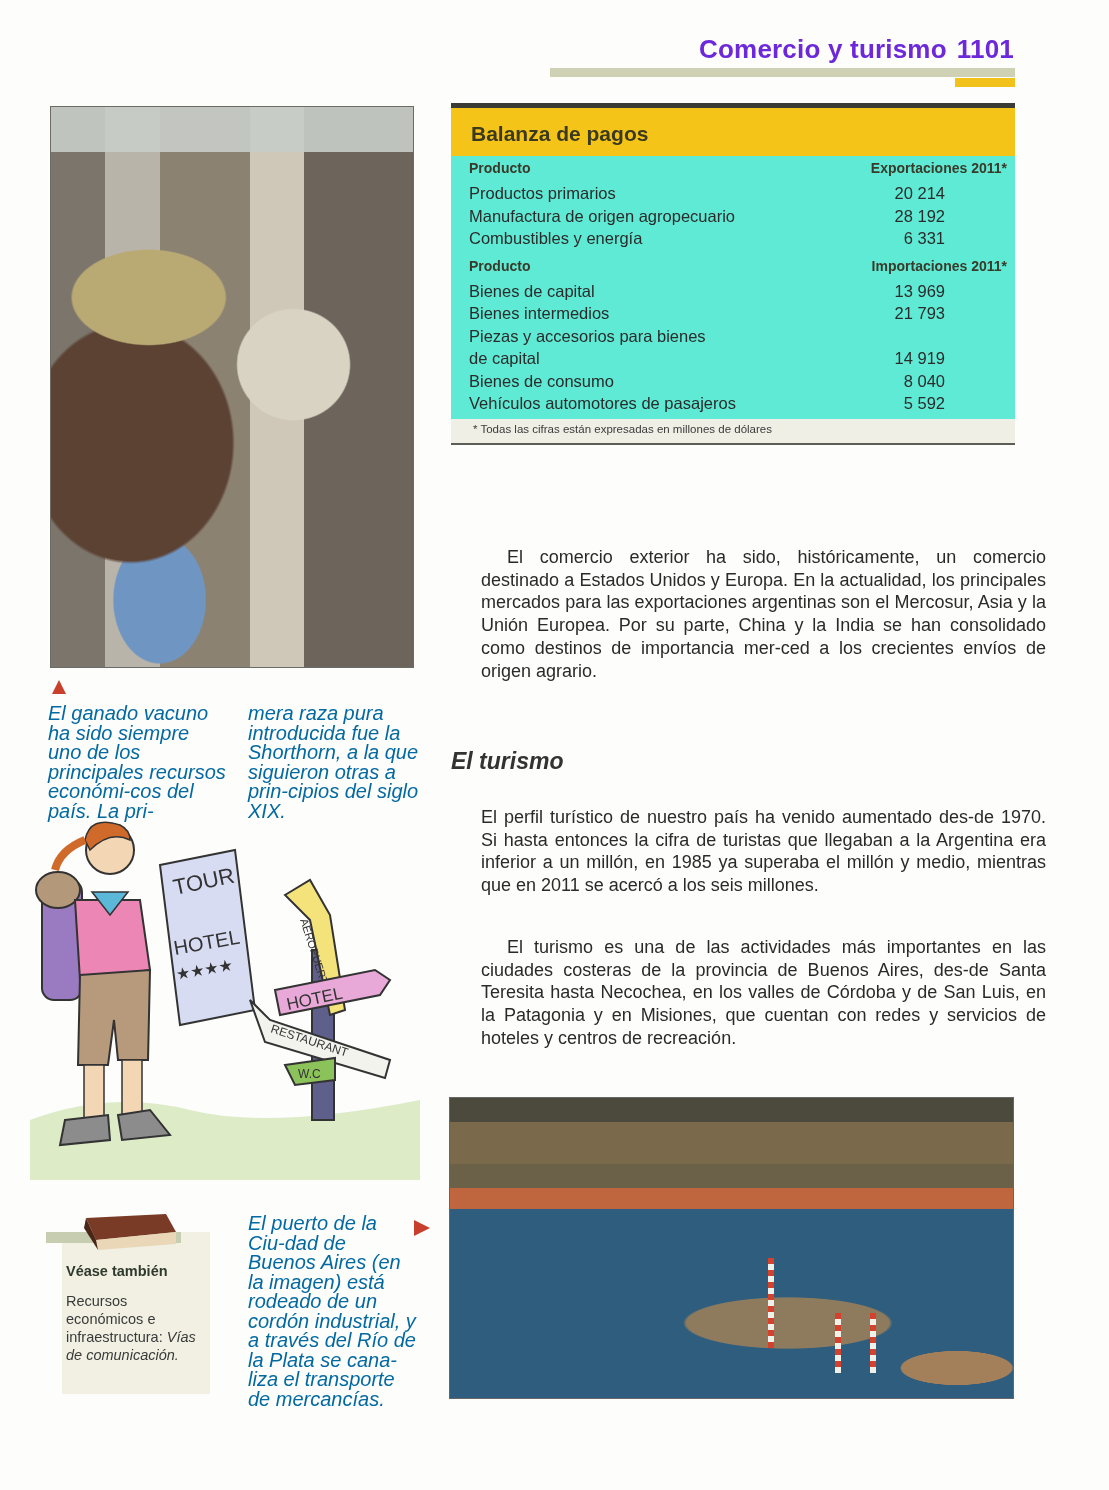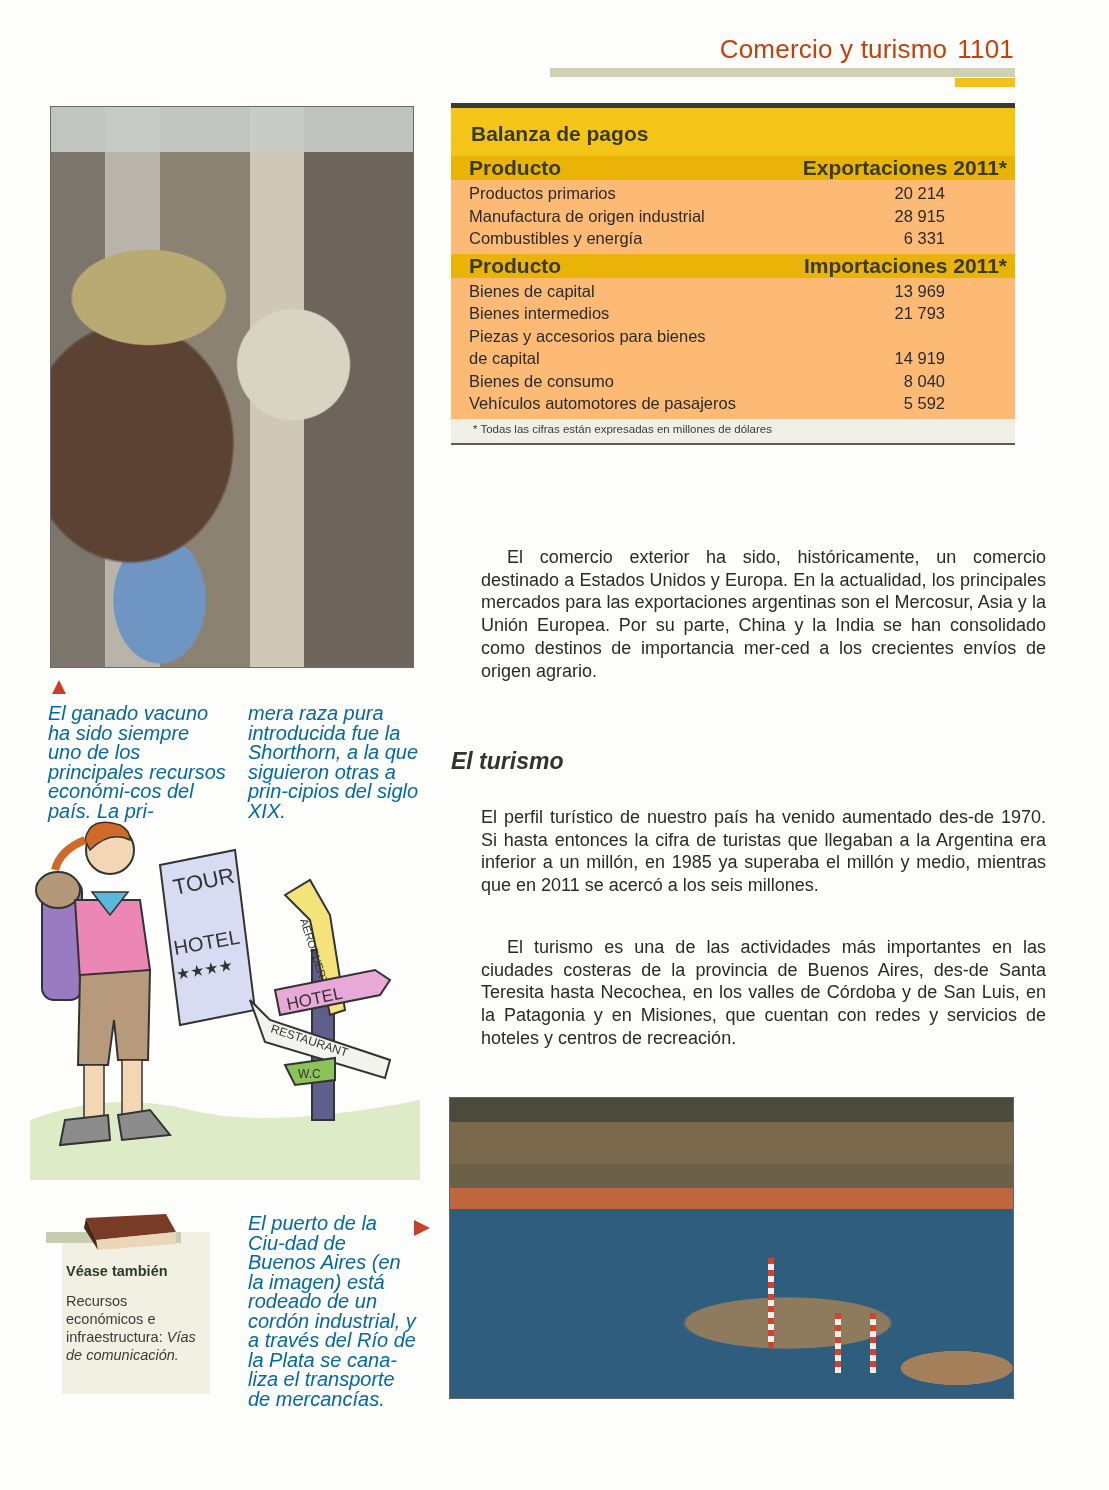--- a/index.html
+++ b/index.html
@@ -5,21 +5,21 @@
     html, body { margin: 0; padding: 0; }
     body {
       width: 1109px; height: 1490px; position: relative; overflow: hidden;
       background: #fdfdfb;
       font-family: "Liberation Sans", sans-serif;
       color: #2a2a2a;
     }
     .abs { position: absolute; }
 
     
-    .running-head { right: 95px; top: 34px; font-size: 26px; color: #c2410c; letter-spacing: 0.2px; }
+    .running-head { right: 95px; top: 34px; font-size: 26px; color: #6d28d9; letter-spacing: 0.2px; font-weight: bold; }
     .running-head .pg { margin-left: 10px; }
     .head-band { left: 550px; top: 68px; width: 465px; height: 9px; background: #cfd1b4; }
     .head-accent { left: 955px; top: 78px; width: 60px; height: 9px; background: #f2c21a; }
 
     
     .photo-cattle {
       left: 50px; top: 106px; width: 362px; height: 560px;
       background:
         linear-gradient(180deg, rgba(200,205,200,0.9) 0 8%, transparent 8% 100%),
         radial-gradient(ellipse 30% 12% at 27% 34%, #b9aa74 0 70%, transparent 72%),
@@ -54,22 +54,22 @@
     .tri-right {
       left: 414px; top: 1220px; width: 0; height: 0;
       border-top: 8px solid transparent; border-bottom: 8px solid transparent;
       border-left: 16px solid #c8402b;
     }
 
     
     .table-box { left: 451px; top: 103px; width: 564px; }
     .table-topline { height: 5px; background: #3b3b35; }
     .table-title { background: #f4c418; height: 48px; font-weight: bold; font-size: 21px; color: #3b3a1e; padding-left: 20px; line-height: 52px; }
-    .thead { background: #eab308; height: 24px; display: flex; justify-content: space-between; align-items: center; padding: 0 8px 0 18px; font-weight: bold; font-size: 21px; color: #3a3a2a; }
-    .tbody { background: #fdba74; padding: 2px 0 4px; }
+    .thead { background: #5eead4; height: 24px; display: flex; justify-content: space-between; align-items: center; padding: 0 8px 0 18px; font-weight: bold; font-size: 14px; color: #3a3a2a; }
+    .tbody { background: #5eead4; padding: 2px 0 4px; }
     .trow { display: flex; justify-content: space-between; font-size: 16.5px; line-height: 22.5px; color: #2b2b2b; padding: 0 70px 0 18px; }
     .trow .v { text-align: right; min-width: 80px; }
     .tnote { background: #f0efe6; font-size: 11.5px; color: #3a3a3a; padding: 4px 0 8px 22px; }
     .table-bottom { height: 2px; background: #5d5d55; }
 
     
     .body-text { font-size: 18px; line-height: 22.7px; color: #2a2a2a; text-align: justify; width: 565px; margin-left: 30px; }
     .p1 { left: 451px; top: 546px; text-indent: 26px; }
     .h2 { left: 451px; top: 748px; font-weight: bold; font-style: italic; font-size: 23px; color: #333; }
     .p2 { left: 451px; top: 806px; }
@@ -159,22 +159,22 @@
   <div class="thead">
     <span>Producto</span>
     <span>Exportaciones 2011*</span>
   </div>
   <div class="tbody">
     <div class="trow">
         <span>Productos primarios</span>
         <span class="v">20 214</span>
       </div>
     <div class="trow">
-        <span>Manufactura de origen industrial</span>
-        <span class="v">28 915</span>
+        <span>Manufactura de origen agropecuario</span>
+        <span class="v">28 192</span>
       </div>
     <div class="trow">
         <span>Combustibles y energía</span>
         <span class="v">6 331</span>
       </div>
   </div>
 
   <div class="thead">
     <span>Producto</span>
     <span>Importaciones 2011*</span>

